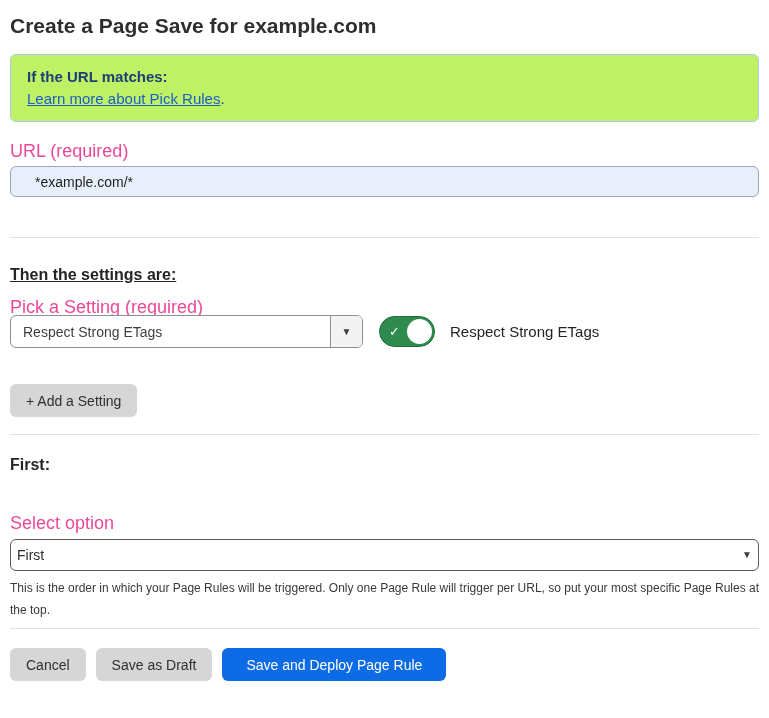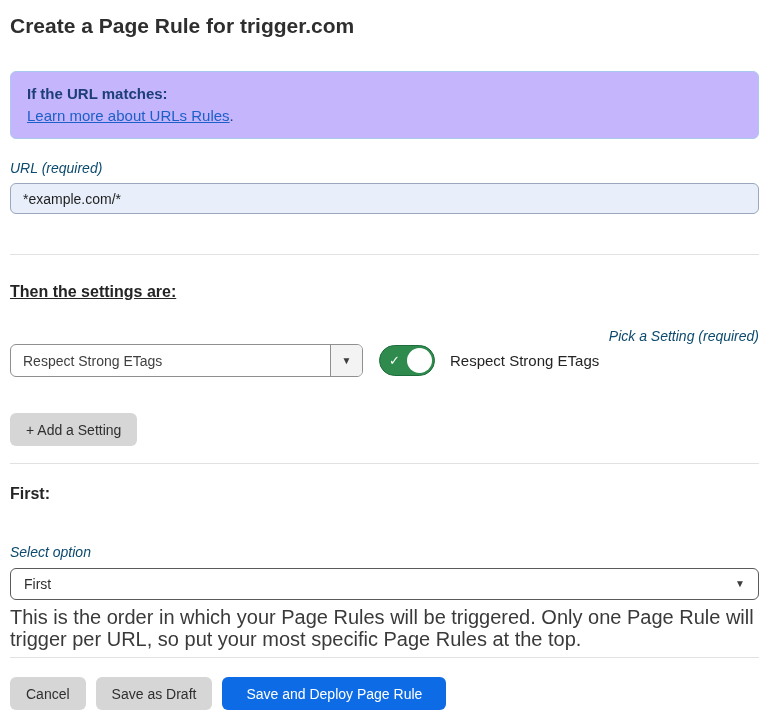--- a/index.html
+++ b/index.html
@@ -15,50 +15,49 @@
 
   .page-title {
     font-size: 21px;
     font-weight: 700;
     color: #2e2e2e;
     margin: 3px 0 0 0;
     line-height: 26px;
   }
 
   .info-box {
-    margin-top: 32px;
-    background: #c4b5fd;
+    margin-top: 15px;
+    background: #bef264;
     border: 1px solid #aac9ee;
     border-radius: 6px;
     padding: 11px 16px 11px 16px;
     color: #1d3e78;
     font-size: 15px;
     line-height: 22px;
   }
   .info-heading { font-weight: 700; }
   .info-link { color: #1d5fc8; text-decoration: underline; cursor: pointer; }
   .info-link-suffix { color: #1d3e78; }
 
   .field-label {
     display: block;
-    font-size: 14px;
-    color: #0c4a6e;
+    font-size: 18px;
+    color: #ec4899;
     line-height: 16px;
-    font-style: italic;
   }
 
   .url-group { margin-top: 21px; }
   .url-input {
     margin-top: 7px;
     width: 749px;
     height: 31px;
     background: #e8effb;
     border: 1px solid #9aa7bd;
     border-radius: 6px;
-    padding: 0 12px;
+    padding: 0 24px;
     font-size: 14px;
     color: #1f1f1f;
     font-family: "Liberation Sans", sans-serif;
     outline: none;
   }
 
   .divider {
     border: none;
     border-top: 1px solid #e1e1e1;
     margin: 0;
@@ -68,21 +67,21 @@
   .divider-3 { margin-top: 7px; }
 
   .section-heading {
     font-size: 16px;
     font-weight: 700;
     color: #242424;
     margin: 0;
     line-height: 20px;
   }
   .settings-heading { margin-top: 27px; text-decoration: underline; }
-  .pick-setting-label { margin-top: 26px; text-align: right; }
+  .pick-setting-label { margin-top: 14px; }
 
   .setting-row {
     margin-top: 0;
     display: flex;
     align-items: center;
   }
   .select-box {
     width: 353px;
     height: 33px;
     border: 1px solid #8f8f8f;
@@ -170,50 +169,50 @@
   .order-select {
     margin-top: 8px;
     width: 749px;
     height: 32px;
     border: 1px solid #5a5a5a;
     border-radius: 6px;
     background: #fff;
     display: flex;
     align-items: center;
     justify-content: space-between;
-    padding: 0 13px;
+    padding: 0 6px;
     cursor: pointer;
   }
   .order-select-value { font-size: 14px; color: #2e2e2e; }
 
   .help-text {
     margin: 6px 0 0 0;
-    font-size: 20px;
+    font-size: 12px;
     line-height: 22px;
     color: #3a3a3a;
     width: 749px;
   }
 
   .footer-buttons {
     margin-top: 19px;
     display: flex;
     gap: 10px;
   }
 </style>
 </head>
 <body>
 
 <div class="page">
 
-  <h1 class="page-title">Create a Page Rule for trigger.com</h1>
+  <h1 class="page-title">Create a Page Save for example.com</h1>
 
   <div class="info-box">
     <div class="info-heading">If the URL matches:</div>
     <div class="info-link-line">
-      <a class="info-link">Learn more about URLs Rules</a><span class="info-link-suffix">.</span>
+      <a class="info-link">Learn more about Pick Rules</a><span class="info-link-suffix">.</span>
     </div>
   </div>
 
   <div class="url-group">
     <label class="field-label">URL (required)</label>
     <input class="url-input" type="text" value="*example.com/*" style="">
   </div>
 
   <hr class="divider divider-1">
 

